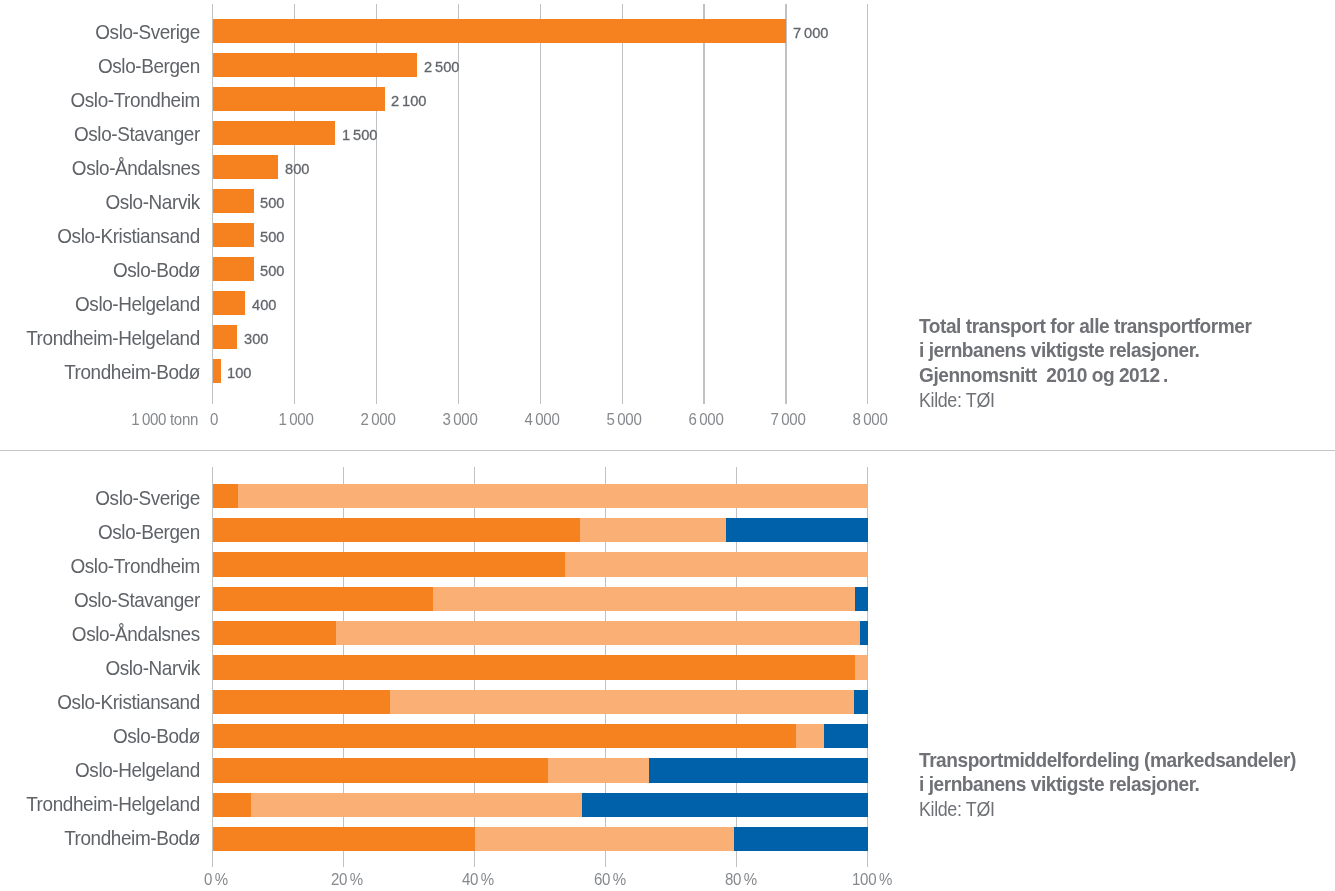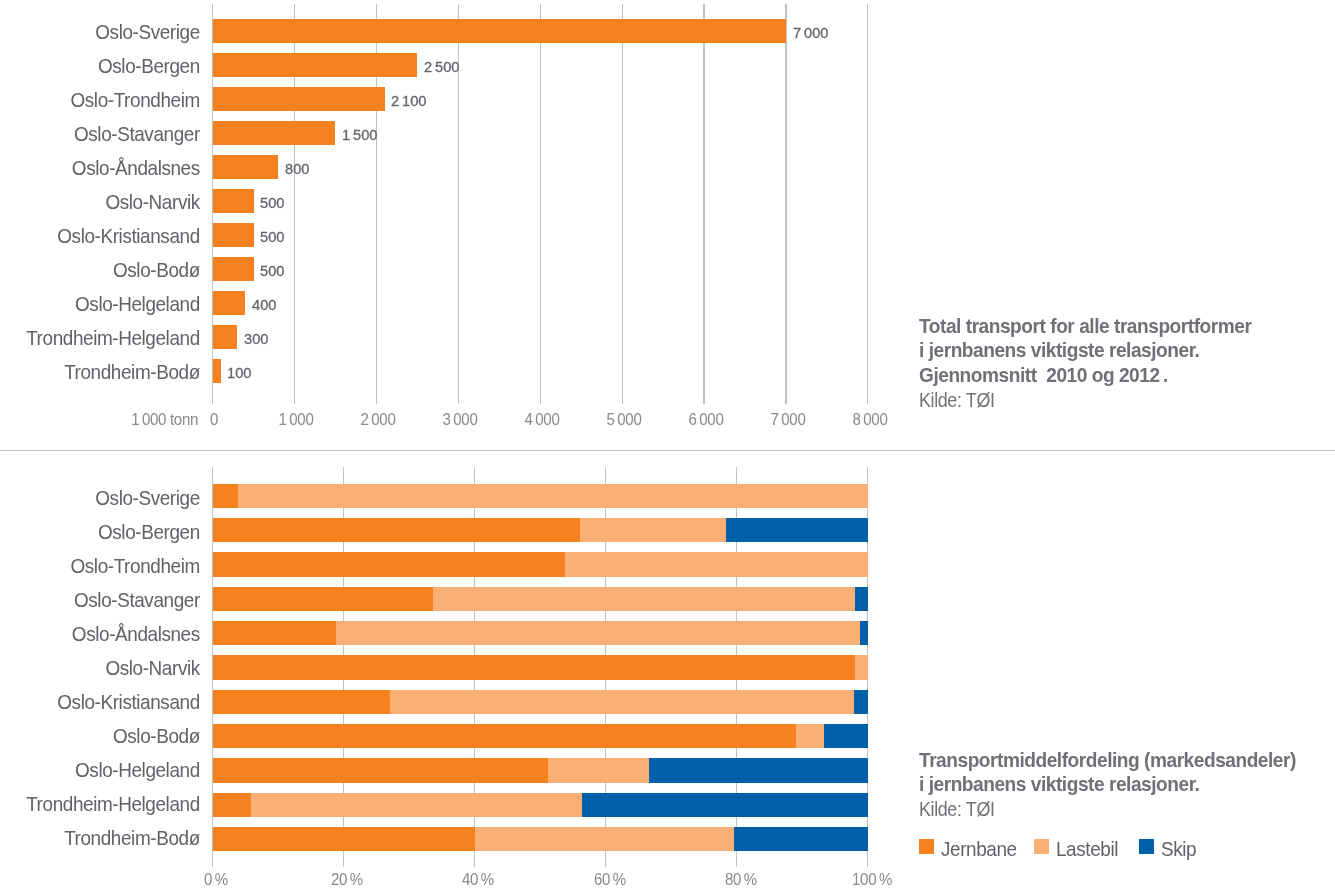--- a/index.html
+++ b/index.html
@@ -179,29 +179,15 @@
         <div class="bar" style="left: 474.76px; top: 826.8px; width: 259.538px; height: 24.4px; background: rgb(250, 176, 117);"></div>
         <div class="bar" style="left: 734.298px; top: 826.8px; width: 133.702px; height: 24.4px; background: rgb(0, 97, 171);"></div>
       </div>
 
     <div class="caption">
       <div>Transportmiddelfordeling (markedsandeler)</div>
       <div>i jernbanens viktigste relasjoner.</div>
       <div class="src">Kilde: TØI</div>
     </div>
 
-    <div class="legend">
-      <div class="legend-item" id="lg0">
-        <span class="legend-swatch" id="sw0" style="background: rgb(245, 130, 31);"></span>
-        <span class="legend-label">Jernbane</span>
-      </div>
-      <div class="legend-item" id="lg1">
-        <span class="legend-swatch" id="sw1" style="background: rgb(250, 176, 117);"></span>
-        <span class="legend-label">Lastebil</span>
-      </div>
-      <div class="legend-item" id="lg2">
-        <span class="legend-swatch" id="sw2" style="background: rgb(0, 97, 171);"></span>
-        <span class="legend-label">Skip</span>
-      </div>
-    </div>
   </div>
 
 </div>
 
 </body></html>

